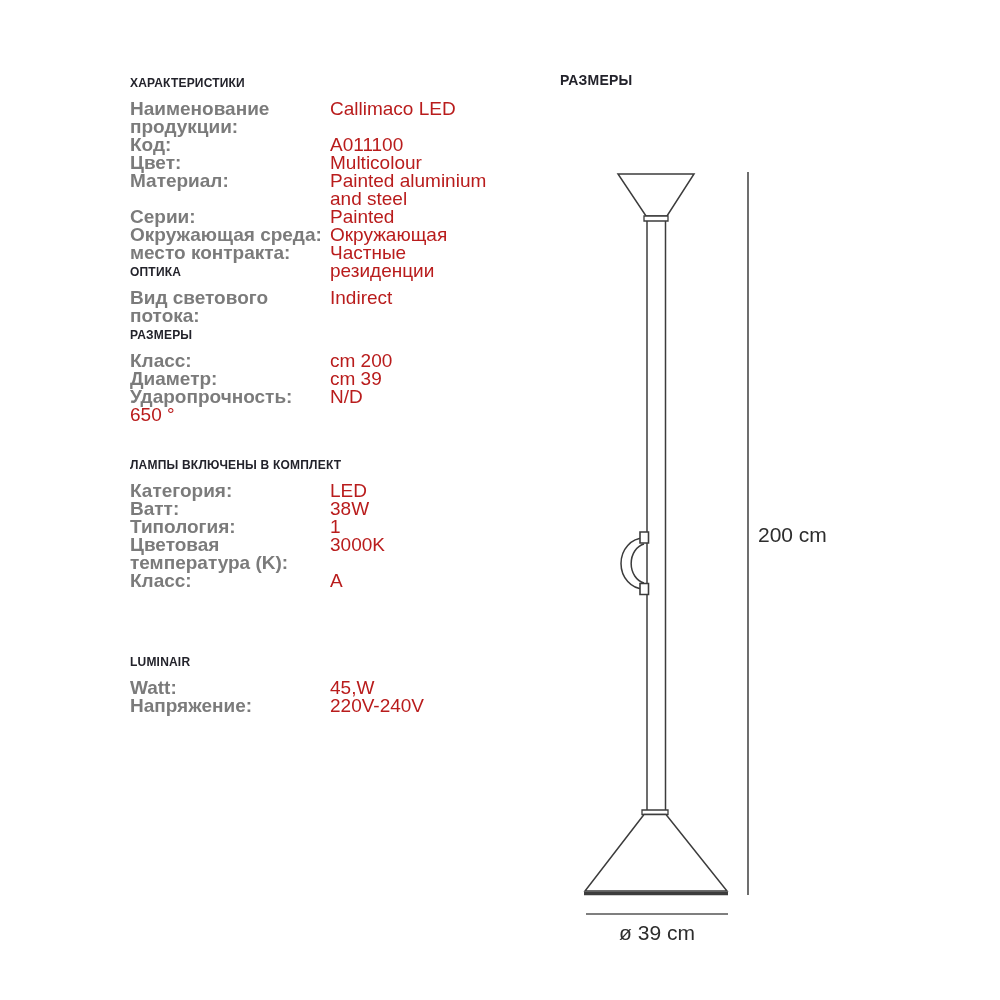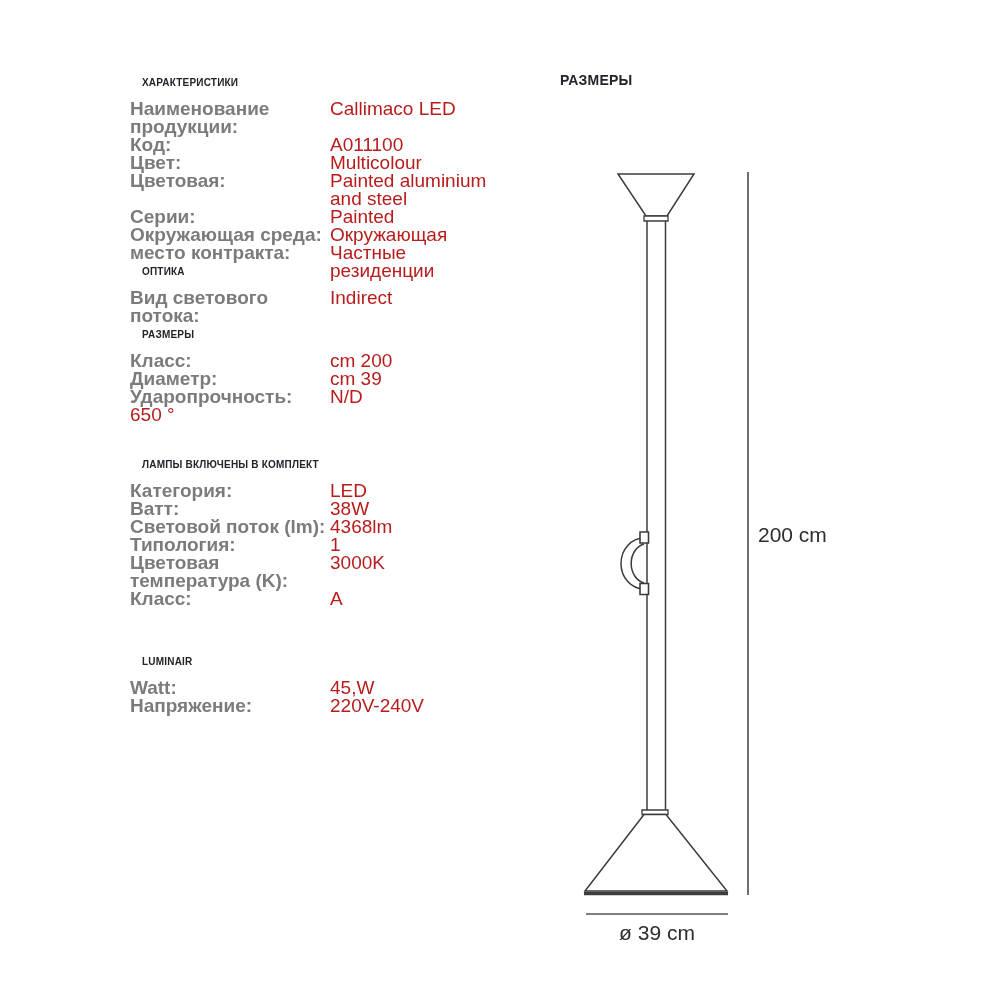--- a/index.html
+++ b/index.html
@@ -18,22 +18,22 @@
     position: absolute;
     left: 130px;
     width: 362px;
   }
   .s0 { top: 74px; }
   .s1 { top: 263px; }
   .s2 { top: 326px; }
   .s3 { top: 456px; }
   .s4 { top: 653px; }
   .sec-title {
-    margin: 0 0 8px 12px;
-    font-size: 10px;
+    margin: 0 0 8px 0;
+    font-size: 12px;
     font-weight: bold;
     color: #23232b;
     line-height: 18px;
     letter-spacing: 0.2px;
   }
   .row {
     display: flex;
     align-items: flex-start;
     font-size: 19px;
     line-height: 18px;
@@ -82,21 +82,21 @@
     </div>
     <div class="row">
       <div class="lbl">Код:</div>
       <div class="val">A011100</div>
     </div>
     <div class="row">
       <div class="lbl">Цвет:</div>
       <div class="val">Multicolour</div>
     </div>
     <div class="row">
-      <div class="lbl">Цветовая:</div>
+      <div class="lbl">Материал:</div>
       <div class="val">Painted aluminium and steel</div>
     </div>
     <div class="row">
       <div class="lbl">Серии:</div>
       <div class="val">Painted</div>
     </div>
     <div class="row">
       <div class="lbl">Окружающая среда:</div>
       <div class="val">Окружающая</div>
     </div>
@@ -135,24 +135,20 @@
 
   <section class="spec-section s3">
     <h3 class="sec-title">ЛАМПЫ ВКЛЮЧЕНЫ В КОМПЛЕКТ</h3>
     <div class="row">
       <div class="lbl">Категория:</div>
       <div class="val">LED</div>
     </div>
     <div class="row">
       <div class="lbl">Ватт:</div>
       <div class="val">38W</div>
-    </div>
-    <div class="row">
-      <div class="lbl">Световой поток (lm):</div>
-      <div class="val">4368lm</div>
     </div>
     <div class="row">
       <div class="lbl">Типология:</div>
       <div class="val">1</div>
     </div>
     <div class="row">
       <div class="lbl">Цветовая температура (K):</div>
       <div class="val">3000K</div>
     </div>
     <div class="row">

